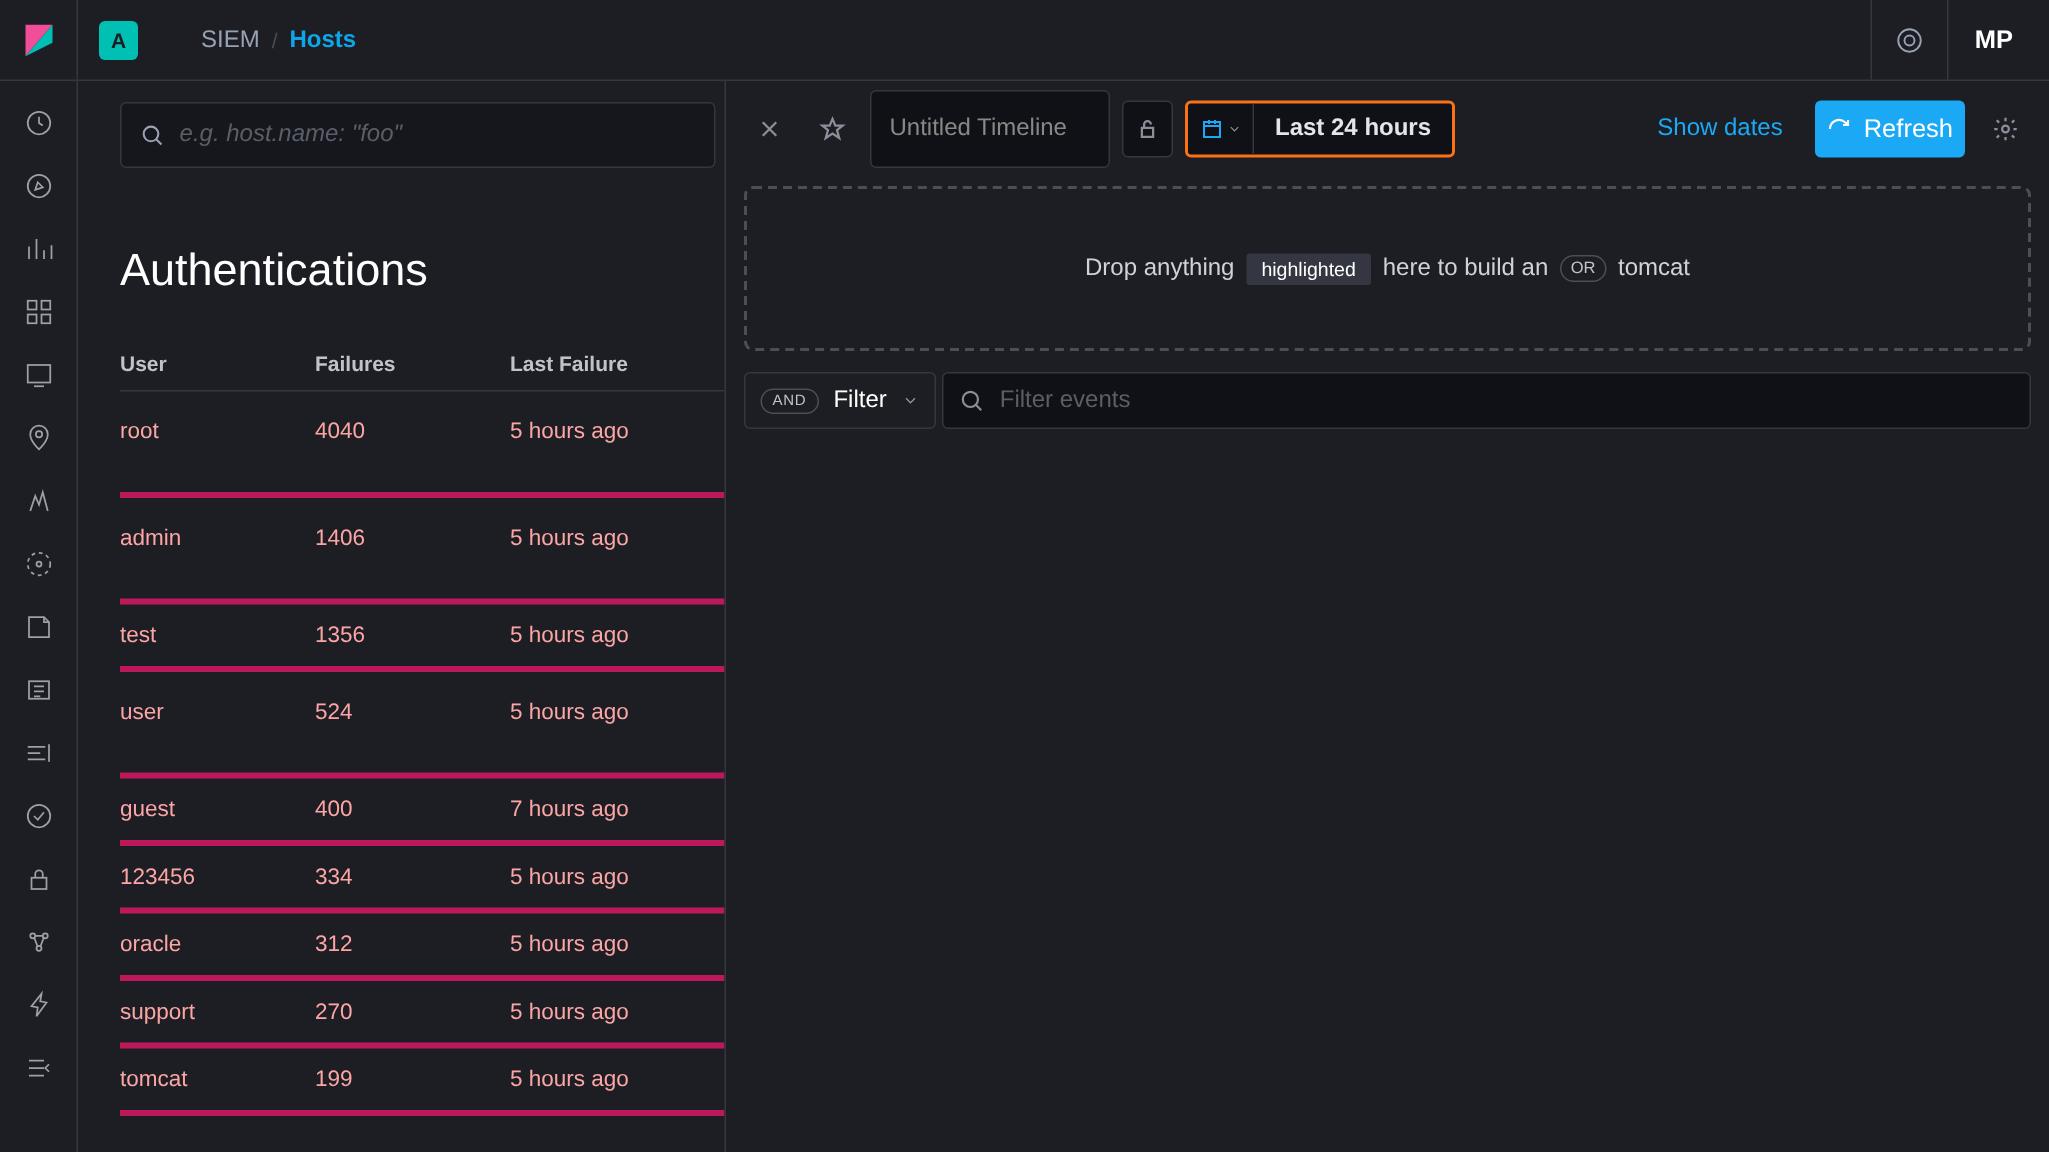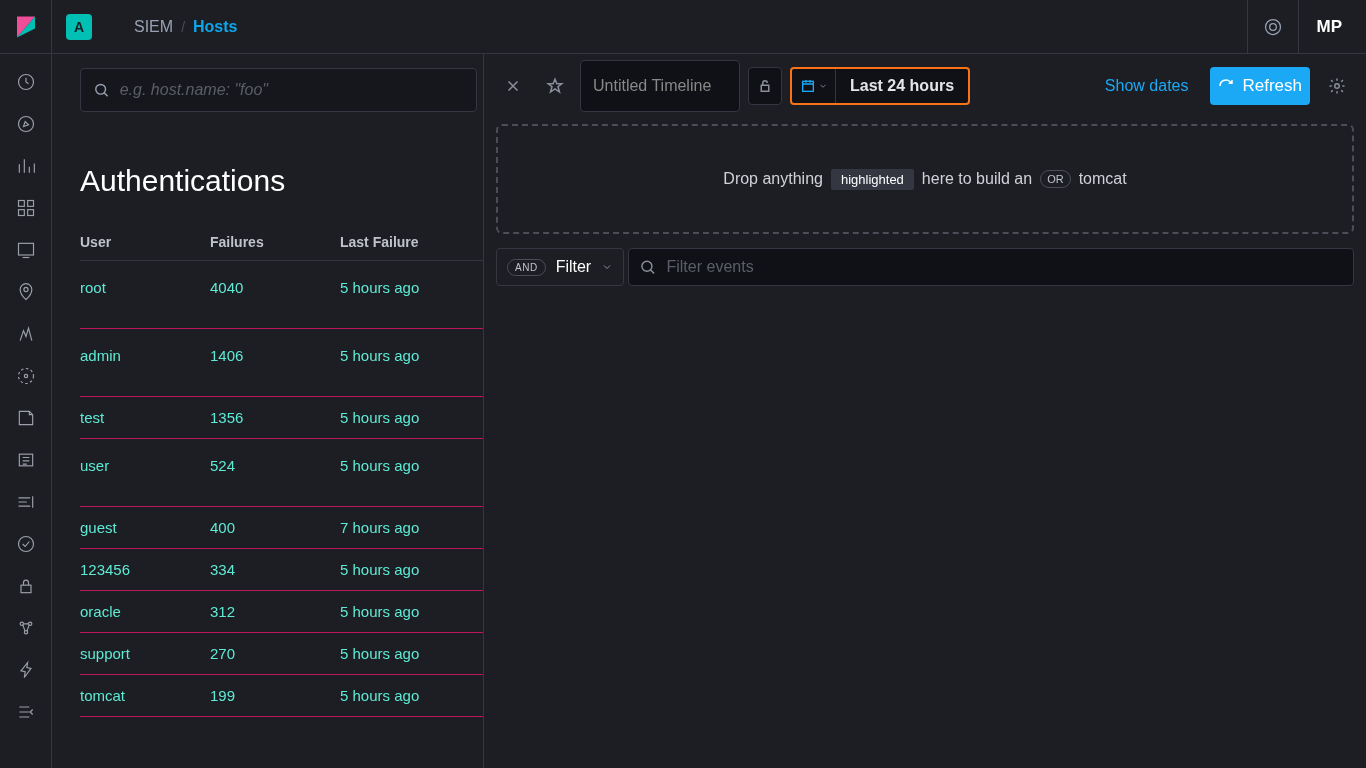--- a/index.html
+++ b/index.html
@@ -108,22 +108,22 @@
 .section-sub { color:#98a2b3; font-size:15px; margin-top:6px; }
 
 .auth-table { margin-top: 28px; width: 100%; border-collapse: collapse; }
 .auth-table th {
   text-align:left; color:#c0c3cb; font-weight:600; font-size:14px;
   padding: 8px 8px 10px 0;
   border-bottom:1px solid #343741;
 }
 .auth-table td {
   padding: 12px 8px 12px 0;
-  color:#5eead4; font-size:15px;
-  border-bottom:1px solid #be185d;
+  color:#fca5a5; font-size:15px;
+  border-bottom:4px solid #be185d;
   vertical-align: middle;
 }
 .auth-table tr.tall td { padding-top: 18px; padding-bottom: 32px; }
 
 
 .right-pane {
   flex:1;
   padding: 10px 12px 0 12px;
   display:flex; flex-direction:column;
 }

